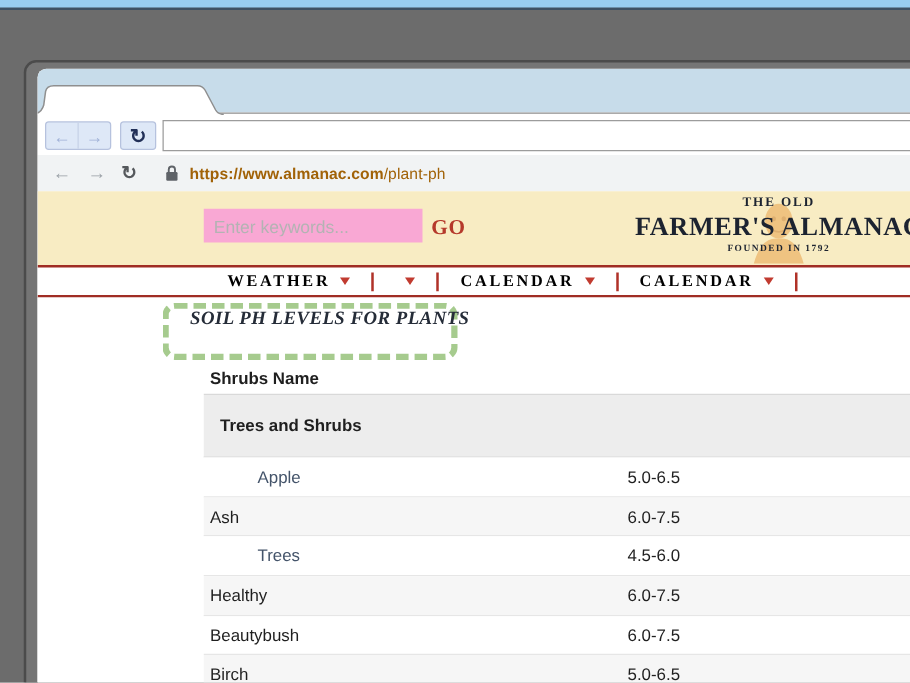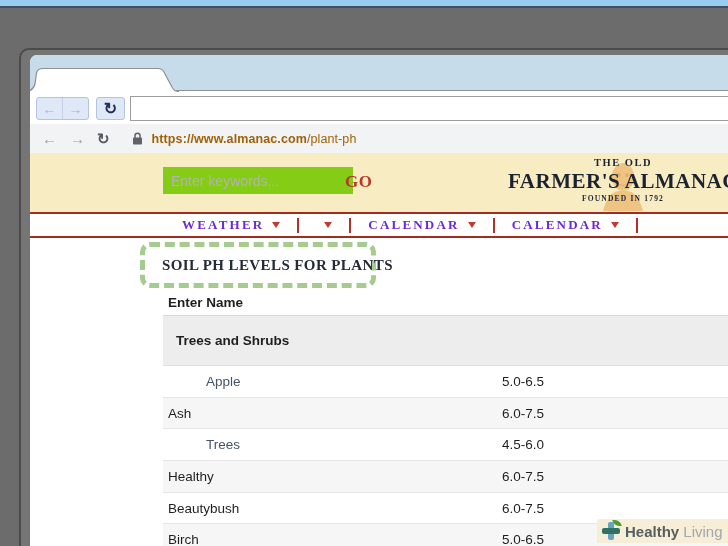--- a/index.html
+++ b/index.html
@@ -40,46 +40,46 @@
   .c-fwd  { color:#9aa0a6; margin-left:13px; }
   .c-reload { color:#55585c; margin-left:12px; font-weight:bold; }
   .c-lock { margin-left:22px; display:flex; }
   .c-url { margin-left:9px; font-size:12.5px; letter-spacing:0.1px; }
   .c-url .dom { color:#a16207; font-weight:bold; }
   .c-url .path { color:#a16207; }
 
   
   .site { position:absolute; left:0; top:98px; right:0; bottom:0; background:#fff; }
   .site-header { position:absolute; left:0; top:0; width:100%; height:59px; background:#f8ecc3; }
-  .search-input { position:absolute; left:133px; top:14px; width:190px; height:27px; border:none; background:#84cc16;
+  .search-input { position:absolute; left:133px; top:14px; width:175px; height:27px; border:none; background:#f9a8d4;
                   font-size:14px; padding:0 8px; color:#333; }
   .search-input::placeholder { color:#b3b3b3; }
   .go-label { position:absolute; left:315px; top:19px; font-family:"Liberation Serif", serif;
               color:#b5392b; font-size:17px; font-weight:bold; letter-spacing:0.5px; }
   .logo { position:absolute; left:450px; top:4px; width:286px; text-align:center;
           font-family:"Liberation Serif", serif; color:#1c2330; line-height:1.15; }
   .logo-face { position:absolute; left:50%; top:2px; transform:translateX(-50%); opacity:0.55; }
   .logo-l1 { position:relative; font-size:10.5px; font-weight:bold; letter-spacing:1.5px; }
   .logo-l2 { position:relative; font-size:21px; font-weight:bold; letter-spacing:0.5px; white-space:nowrap; }
   .logo-l3 { position:relative; font-size:7.5px; font-weight:bold; letter-spacing:1.2px; margin-top:2px; }
 
   .site-nav { position:absolute; left:0; top:59px; width:100%; height:26px; background:#fff;
               border-top:2px solid #a02d24; border-bottom:2px solid #a02d24;
               display:flex; align-items:center; padding-left:141px; overflow:hidden; white-space:nowrap; }
   .nav-item { display:inline-flex; align-items:center; padding:0 11px;
               font-family:"Liberation Serif", serif; font-weight:bold; font-size:13px;
-              letter-spacing:2.2px; color:#6d28d9; cursor:pointer; }
+              letter-spacing:2.2px; color:#000000; cursor:pointer; }
   .caret { width:0; height:0; border-left:4.5px solid transparent; border-right:4.5px solid transparent;
            border-top:6px solid #c13b30; margin-left:8px; }
   .nav-sep { display:inline-block; width:2px; height:15px; background:#b03228; margin:0 6px; }
 
   .site-body { position:absolute; left:0; top:85px; right:0; bottom:0; background:#fff; }
-  .highlight-box { position:absolute; left:110px; top:4px; width:236px; height:46px;
+  .highlight-box { position:absolute; left:100px; top:4px; width:236px; height:46px;
                    border:5px dashed #a6cb8e; border-radius:10px;
-                   display:flex; align-items:center; }
+                   display:flex; align-items:flex-start;font-style:italic; }
   .page-heading { padding-left:17px; font-family:"Liberation Serif", serif; font-weight:bold;
                   font-size:15px; letter-spacing:0.4px; color:#252c38; white-space:nowrap; }
 
   .plant-table { position:absolute; left:133px; top:52px; right:-6px; font-size:13.5px; color:#1f1f1f; }
   .thead { position:relative; height:26px; display:flex; align-items:center;
            font-weight:bold; border-bottom:1px solid #d9d9d9; }
   .col-name { padding-left:5px; }
   .col-ph { position:absolute; left:339px; }
   .tsection { position:relative; height:50px; display:flex; align-items:center;
               background:#ededed; font-weight:bold; padding-left:13px; border-bottom:1px solid #e0e0e0; }
@@ -183,21 +183,21 @@
             <span class="nav-sep"></span>
           </div>
 
         <div class="site-body">
           <div class="highlight-box">
             <span class="page-heading">SOIL PH LEVELS FOR PLANTS</span>
           </div>
 
           <div class="plant-table">
             <div class="thead">
-              <span class="col-name">Enter Name</span>
+              <span class="col-name">Shrubs Name</span>
             </div>
             <div class="tsection">
               <span>Trees and Shrubs</span>
             </div>
             <div>
                 <div class="trow">
                   <span class="cell-name link">Apple</span>
                   <span class="cell-ph">5.0-6.5</span>
                 </div>
                 <div class="trow alt">
@@ -221,24 +221,13 @@
                   <span class="cell-ph">5.0-6.5</span>
                 </div>
               </div>
           </div>
         </div>
 
       </div>
     </div>
   </div>
 
-  <div class="watermark">
-    <span class="wm-plus">
-      <span class="wm-v"></span>
-        <span class="wm-h"></span>
-        <span class="wm-leaf"></span>
-    </span>
-    <span class="wm-text">
-      <span class="wm-bold">Healthy</span>
-      <span class="wm-light">Living</span>
-    </span>
-  </div>
 </div>
 
 </body></html>

